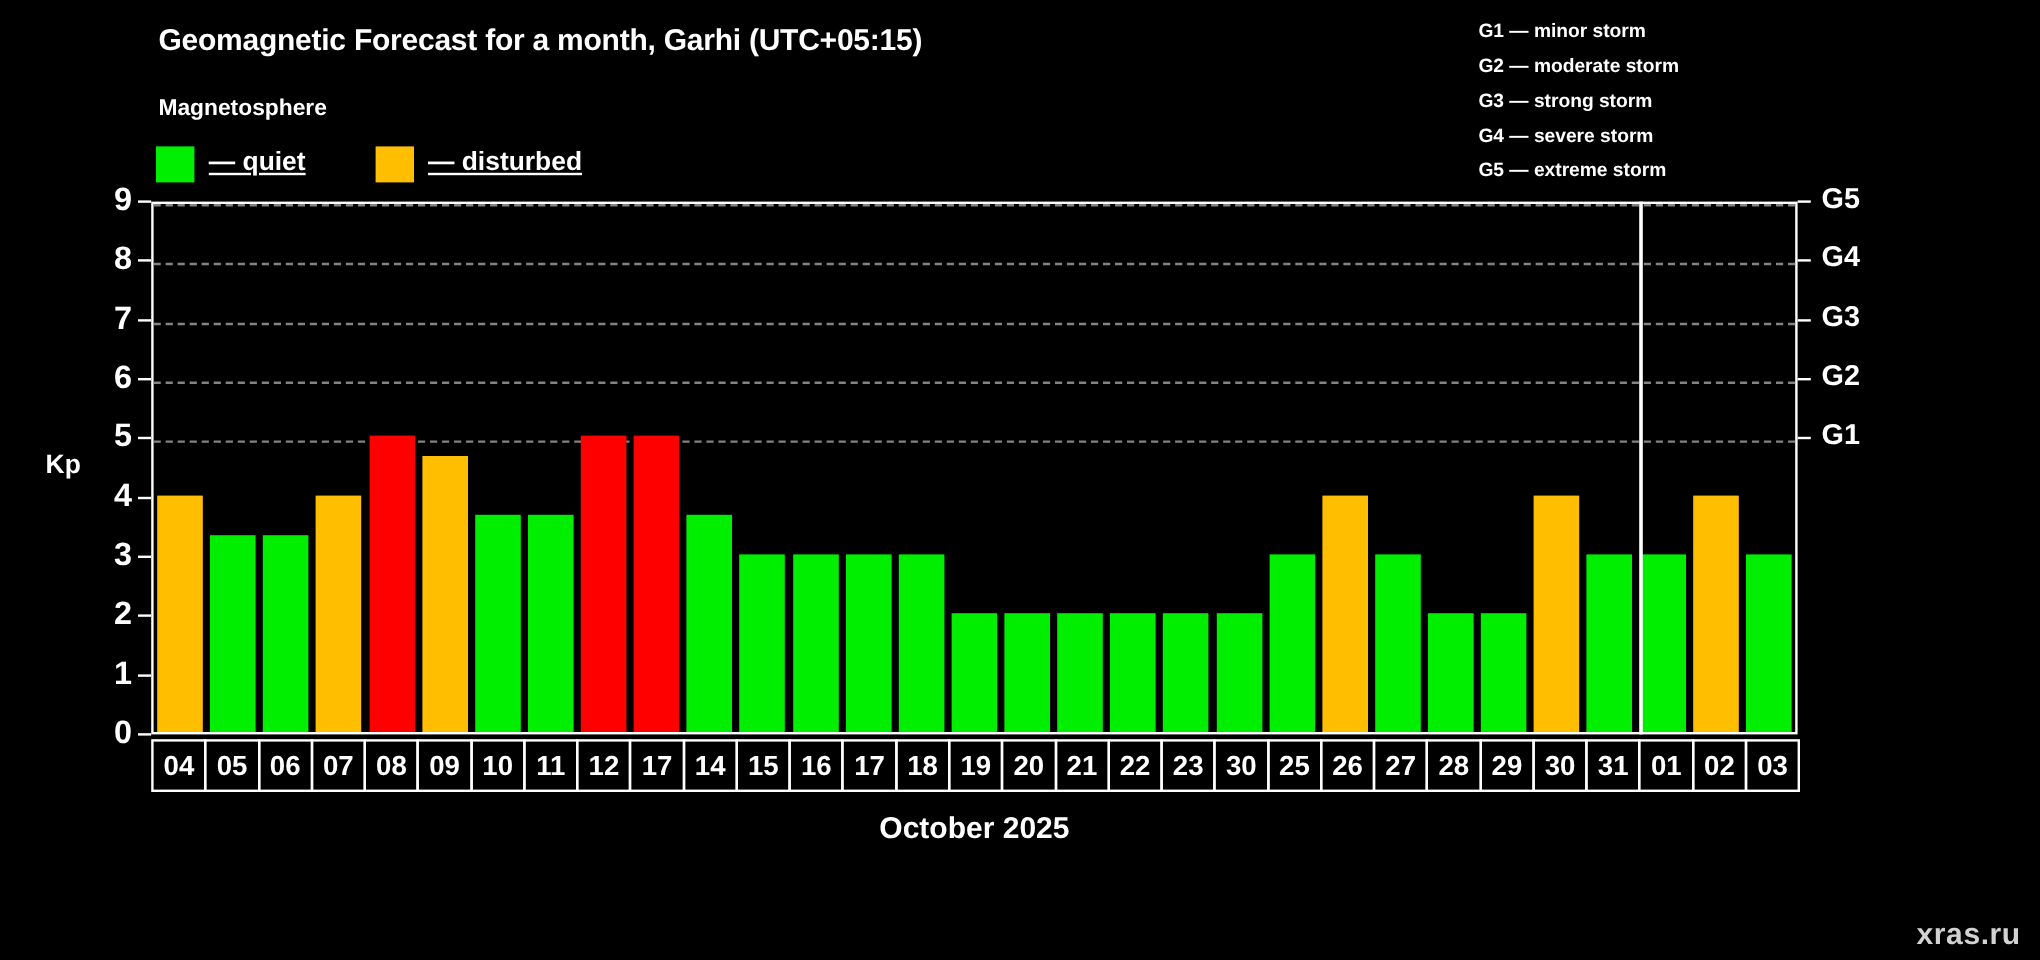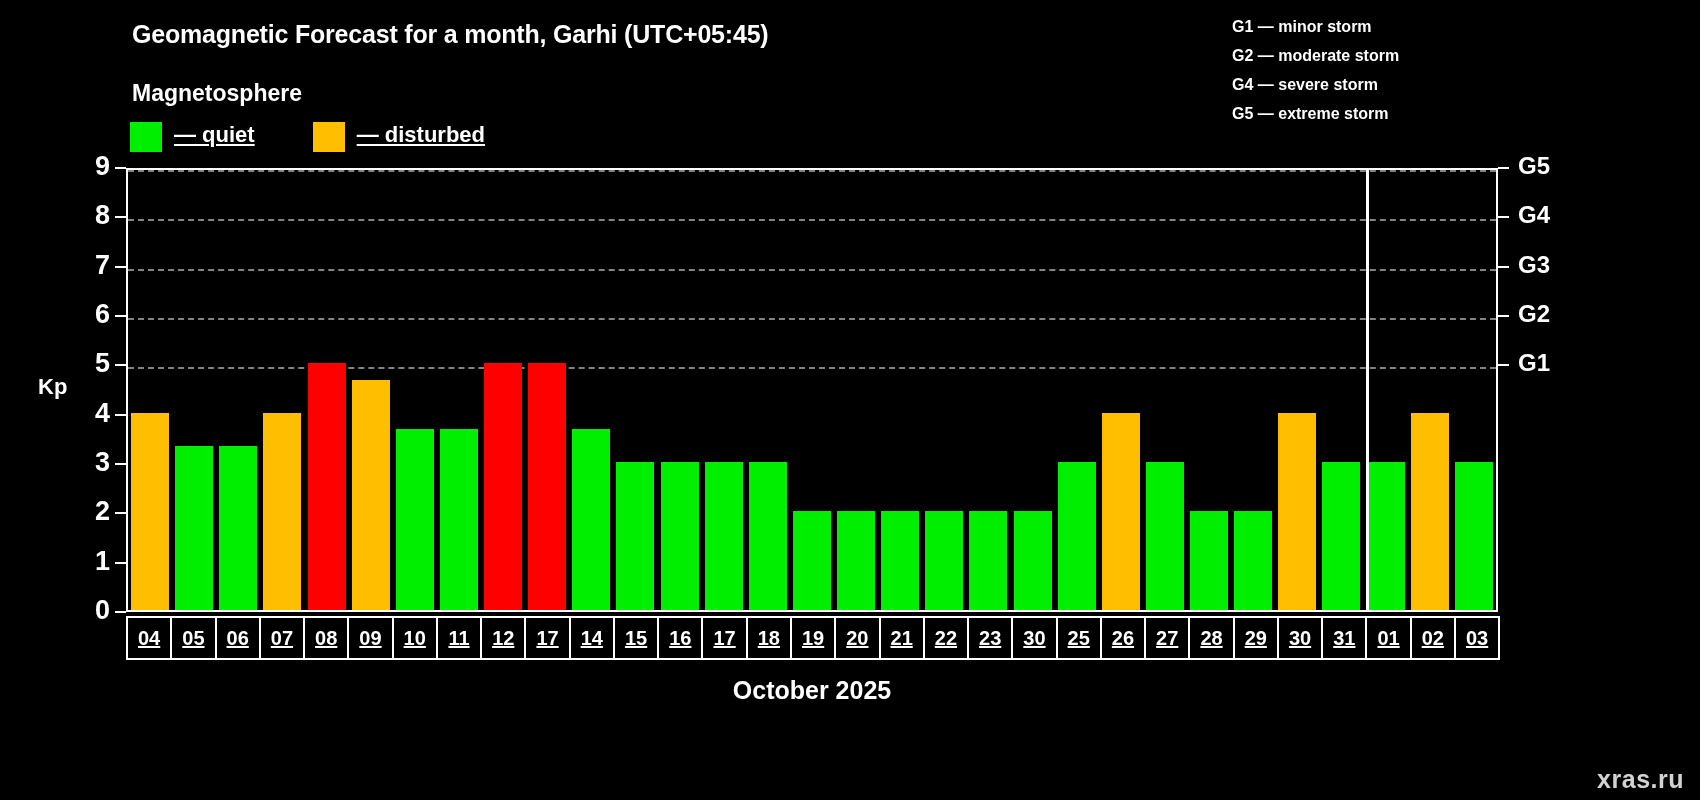--- a/index.html
+++ b/index.html
@@ -3,21 +3,21 @@
 <meta charset="utf-8">
 <style>
   html,body{margin:0;padding:0;background:#000;}
   body{width:1700px;height:800px;position:relative;overflow:hidden;
        font-family:"Liberation Sans",sans-serif;color:#fff;}
 
   
   #chart-title{position:absolute;left:132px;top:20px;font-size:25px;font-weight:bold;
      letter-spacing:-0.2px;white-space:nowrap;}
 
-  #magnetosphere-label{position:absolute;left:132px;top:80px;font-size:23px;font-weight:bold;}
+  #magnetosphere-label{position:absolute;left:132px;top:80px;font-size:19px;font-weight:bold;}
 
   #legend{position:absolute;left:130px;top:122px;display:flex;align-items:center;}
   .legend-item{display:flex;align-items:flex-start;margin-right:58px;text-decoration:underline;}
   .legend-swatch{width:32px;height:30px;display:block;}
   .legend-text{font-size:22px;font-weight:bold;margin-left:12px;white-space:nowrap;}
 
   
   #g-scale-legend{position:absolute;left:1232px;top:12px;}
   .g-line{font-size:16px;font-weight:bold;line-height:29px;white-space:nowrap;}
 
@@ -46,49 +46,50 @@
 
   #g-axis-ticks{position:absolute;left:1498px;top:168px;width:140px;height:444px;}
   .g-tick{position:absolute;left:0;width:140px;height:0;}
   .g-tick .tick-mark{position:absolute;left:0;top:-1px;width:11px;height:2px;background:#fff;}
   .g-tick .tick-label{position:absolute;left:20px;top:-16px;font-size:24px;font-weight:bold;}
 
   
   #day-labels{position:absolute;left:126px;top:616px;width:1372px;height:44px;display:flex;}
   .day-cell{flex:1 1 0;border:2px solid #fff;box-sizing:border-box;margin-right:-2px;
      display:flex;align-items:center;justify-content:center;}
-  .day-text{font-size:20px;font-weight:bold;text-decoration:underline;}
+  .day-text{font-size:23px;font-weight:bold;}
 
   #x-axis-title{position:absolute;left:126px;top:676px;width:1372px;text-align:center;
      font-size:25px;font-weight:bold;}
 
   #watermark{position:absolute;right:16px;bottom:6px;font-size:25px;font-weight:bold;
      color:#d2d2d2;letter-spacing:.5px;}
 </style>
 </head>
 <body>
 
-<div id="chart-title">Geomagnetic Forecast for a month, Garhi (UTC+05:45)</div>
+<div id="chart-title">Geomagnetic Forecast for a month, Garhi (UTC+05:15)</div>
 
 <div id="magnetosphere-label">Magnetosphere</div>
 
 <div id="legend">
   <div class="legend-item">
     <span class="legend-swatch" style="background: rgb(0, 238, 0);"></span>
     <span class="legend-text">— quiet</span>
   </div>
   <div class="legend-item">
     <span class="legend-swatch" style="background: rgb(255, 191, 0);"></span>
     <span class="legend-text">— disturbed</span>
   </div>
 </div>
 
 <div id="g-scale-legend">
   <div class="g-line">G1 — minor storm</div>
   <div class="g-line">G2 — moderate storm</div>
+  <div class="g-line">G3 — strong storm</div>
   <div class="g-line">G4 — severe storm</div>
   <div class="g-line">G5 — extreme storm</div>
 </div>
 
 <div id="kp-axis-label">Kp</div>
 <div id="y-axis-ticks">
     <div class="y-tick" style="top: 444px;">
       <span class="tick-mark"></span>
       <span class="tick-label">0</span>
     </div>

